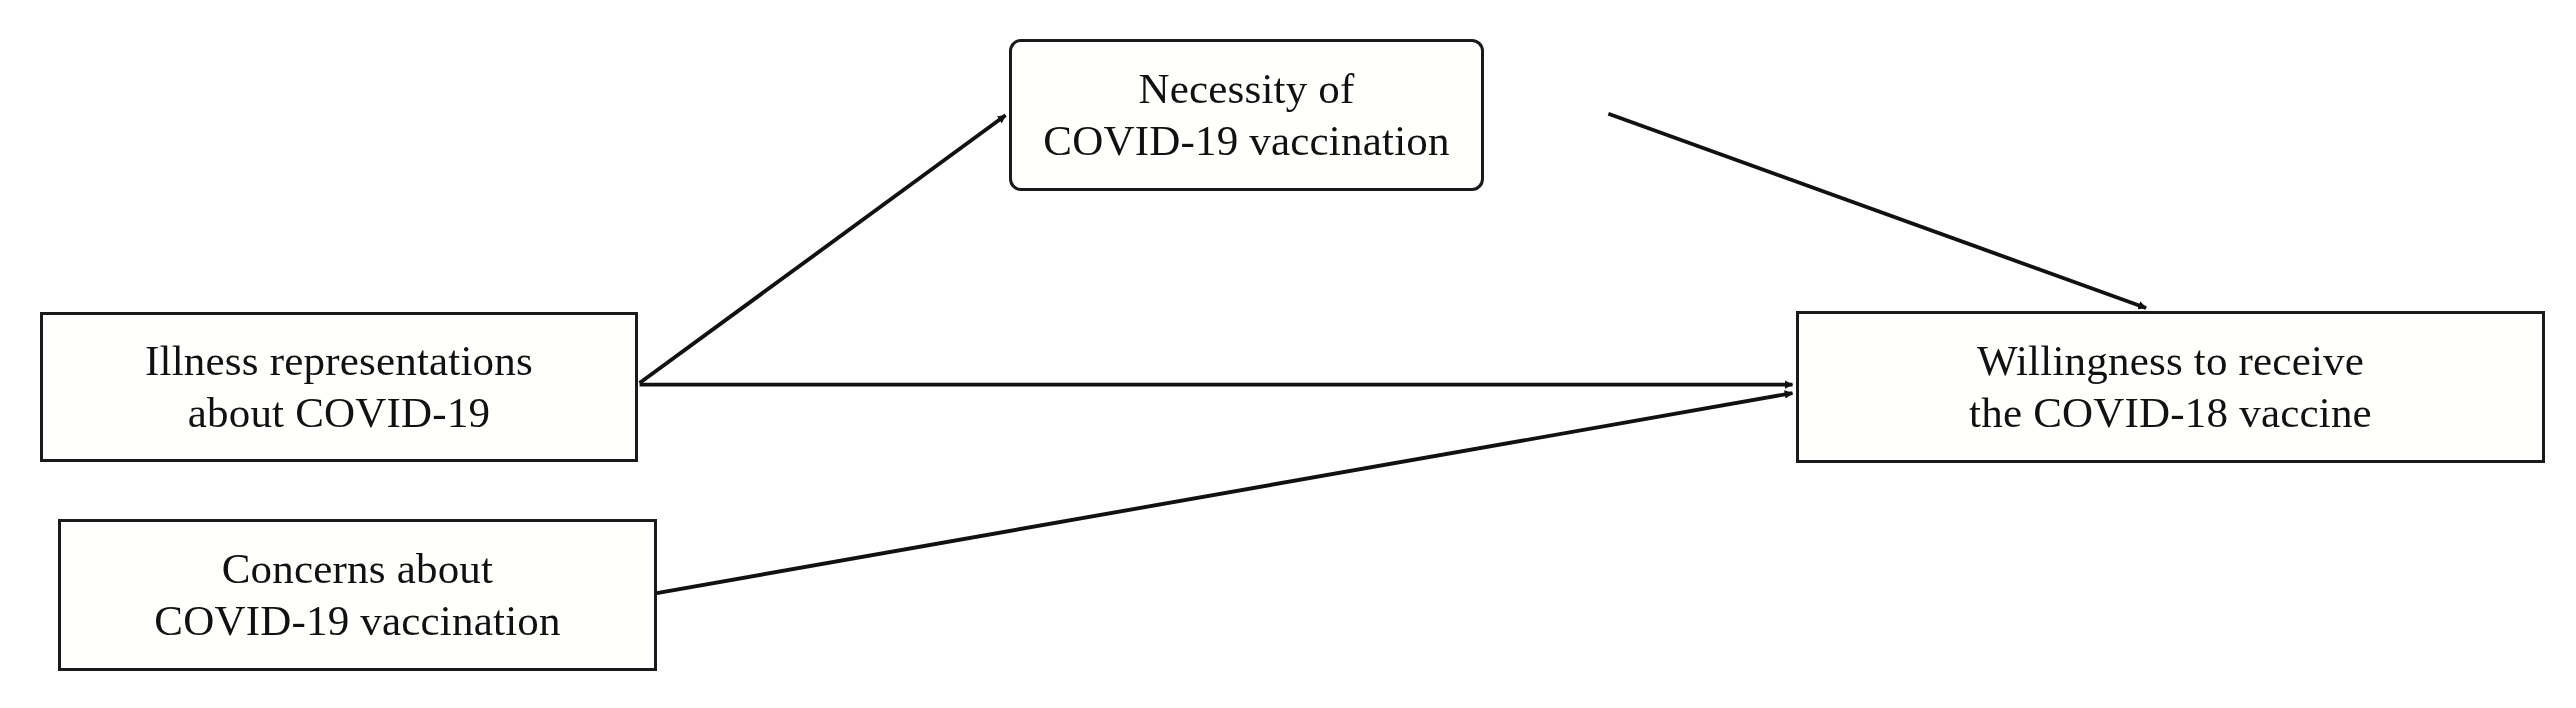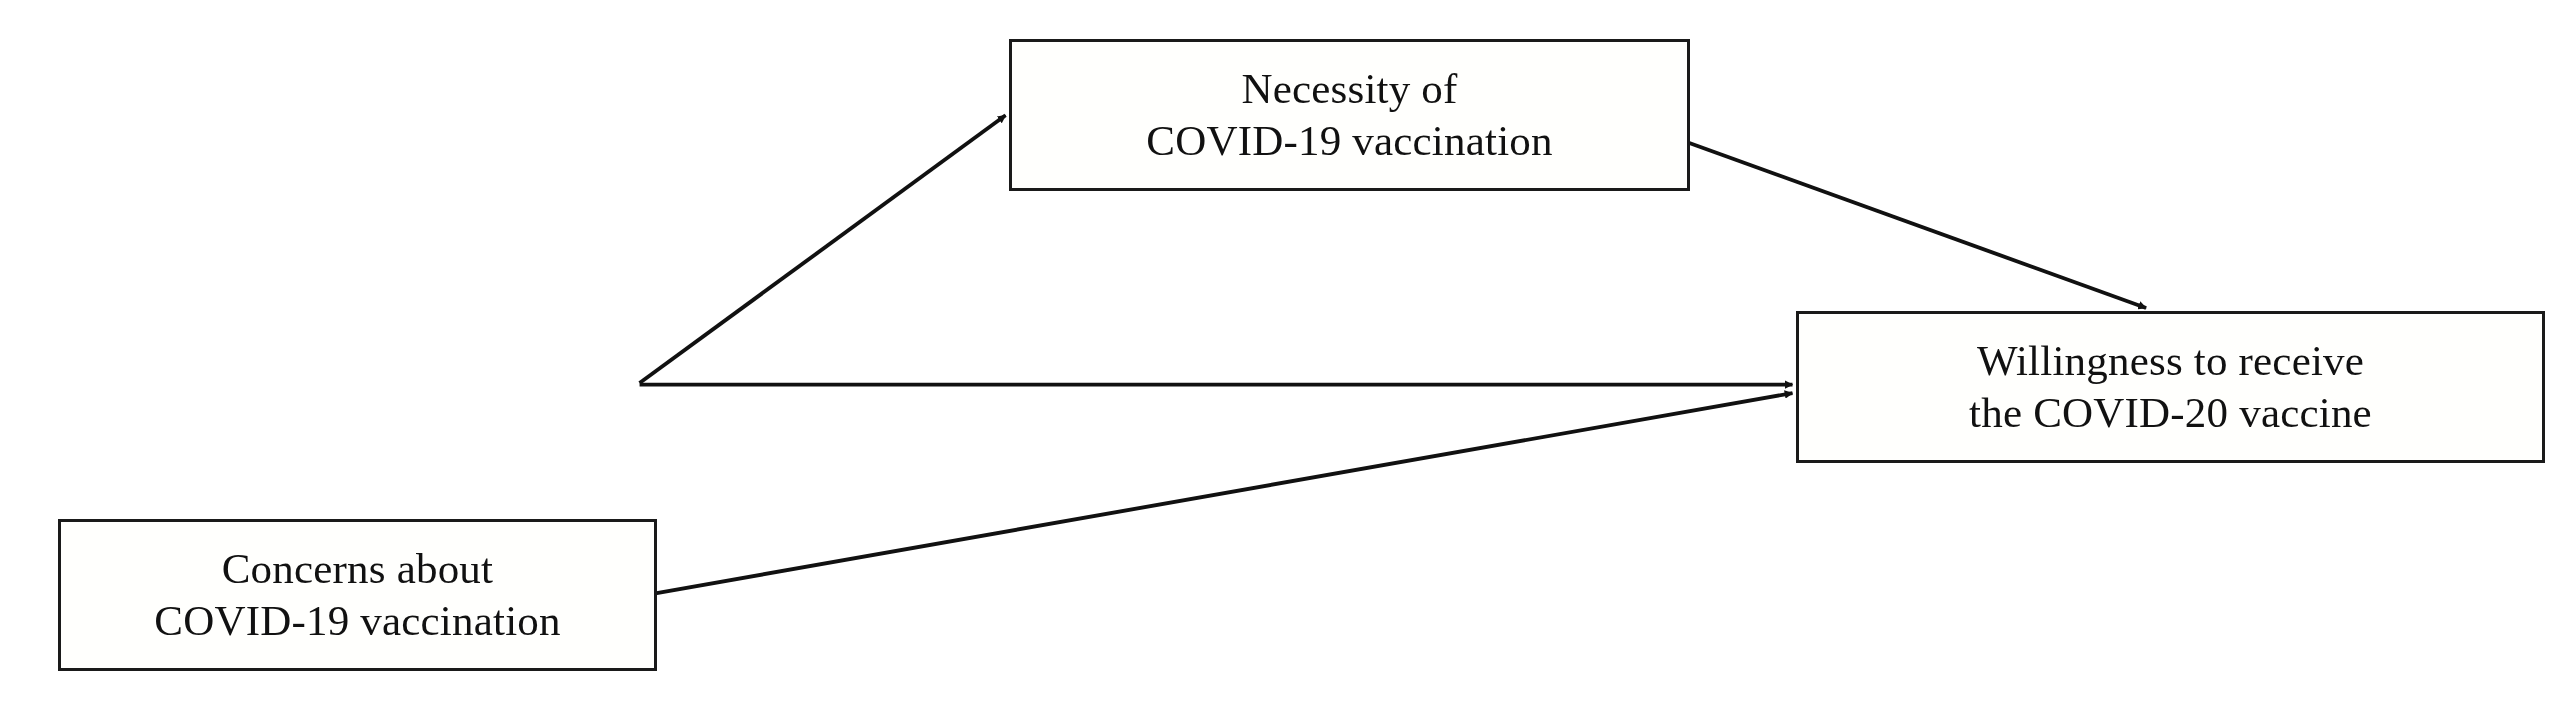--- a/index.html
+++ b/index.html
@@ -35,22 +35,23 @@
     color: #111111;
     font-size: 43px;
     line-height: 1.22;
     letter-spacing: 0.2px;
     white-space: pre-line;
     padding: 0 7.7px;
   }
   #node-necessity {
     left: 1009px;
     top: 39px;
-    width: 681px;
+    width: 475px;
     height: 152px;
+    border-radius: 12px;
   }
   #node-illness {
     left: 40px;
     top: 312px;
     width: 598px;
     height: 150px;
   }
   #node-concerns {
     left: 58px;
     top: 519px;
@@ -89,21 +90,23 @@
     </g>
 
     <g>
       <line x1="828" y1="770" x2="2316" y2="508" stroke="#111111" stroke-width="5" marker-end="url(#arrow)"></line>
     </g>
   </svg>
 
   <div class="node" id="node-necessity">Necessity of
 COVID-19 vaccination</div>
 
+  <div class="node" id="node-illness">Illness representations
+about COVID-19</div>
 
   <div class="node" id="node-concerns">Concerns about
 COVID-19 vaccination</div>
 
   <div class="node" id="node-willingness">Willingness to receive
-the COVID-20 vaccine</div>
+the COVID-18 vaccine</div>
 
 </div>
 
 
 </body></html>

